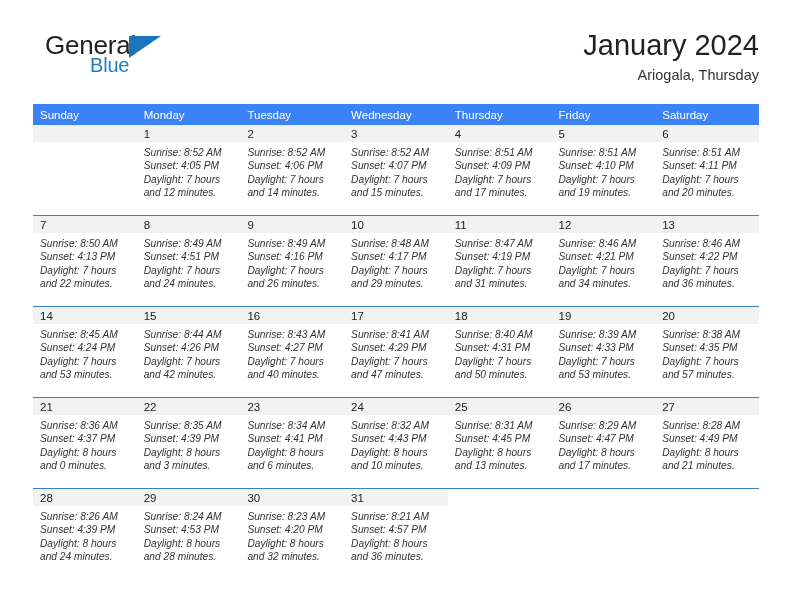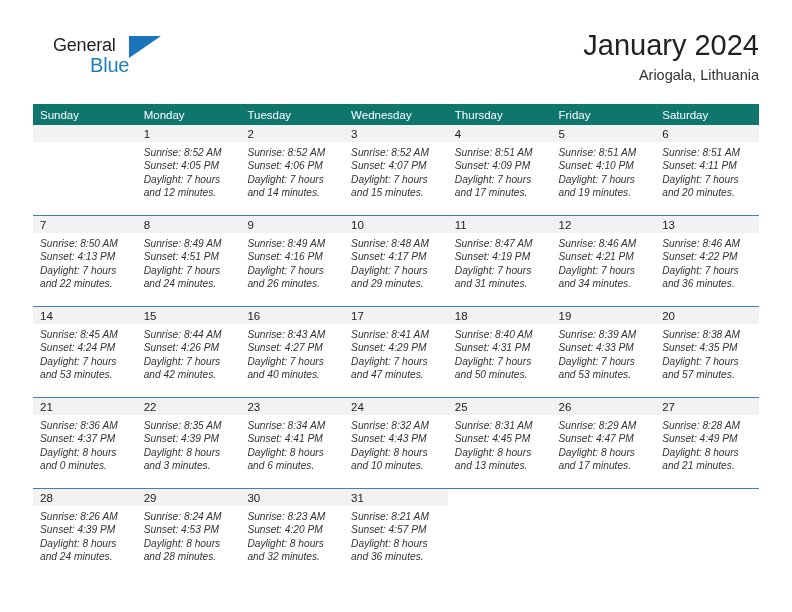--- a/index.html
+++ b/index.html
@@ -30,23 +30,23 @@
   }
   .brand {
     position: absolute;
     left: 0;
     top: 4px;
     width: 230px;
     height: 58px;
   }
   .brand-general {
     position: absolute;
-    left: 20px;
+    left: 12px;
     top: 0px;
-    font-size: 18px;
+    font-size: 26px;
     color: #231f20;
     letter-spacing: -0.2px;
     line-height: 26px;
   }
   .brand-blue {
     position: absolute;
     left: 57px;
     top: 20px;
     font-size: 20px;
     color: #1f7ec2;
@@ -86,21 +86,21 @@
   
   .calendar {
     position: absolute;
     left: 33px;
     top: 104px;
     width: 726px;
     border-collapse: collapse;
     table-layout: fixed;
   }
   .calendar th {
-    background: #0f766e;
+    background: #3b82f6;
     color: #ffffff;
     font-size: 11.5px;
     font-weight: normal;
     text-align: left;
     padding: 4px 0 4px 7px;
     height: 21px;
     border: none;
   }
   .calendar td {
     vertical-align: top;
@@ -151,21 +151,21 @@
   <div class="top-bar">
 
     <div class="brand">
       <span class="brand-general">General</span>
       <span class="brand-triangle"></span>
       <span class="brand-blue">Blue</span>
     </div>
 
     <div class="title-block">
       <div class="cal-title">January 2024</div>
-      <div class="cal-subtitle">Ariogala, Lithuania</div>
+      <div class="cal-subtitle">Ariogala, Thursday</div>
     </div>
 
   </div>
 
   <table class="calendar">
     <thead>
       <tr>
         <th>Sunday</th>
         <th>Monday</th>
         <th>Tuesday</th>

